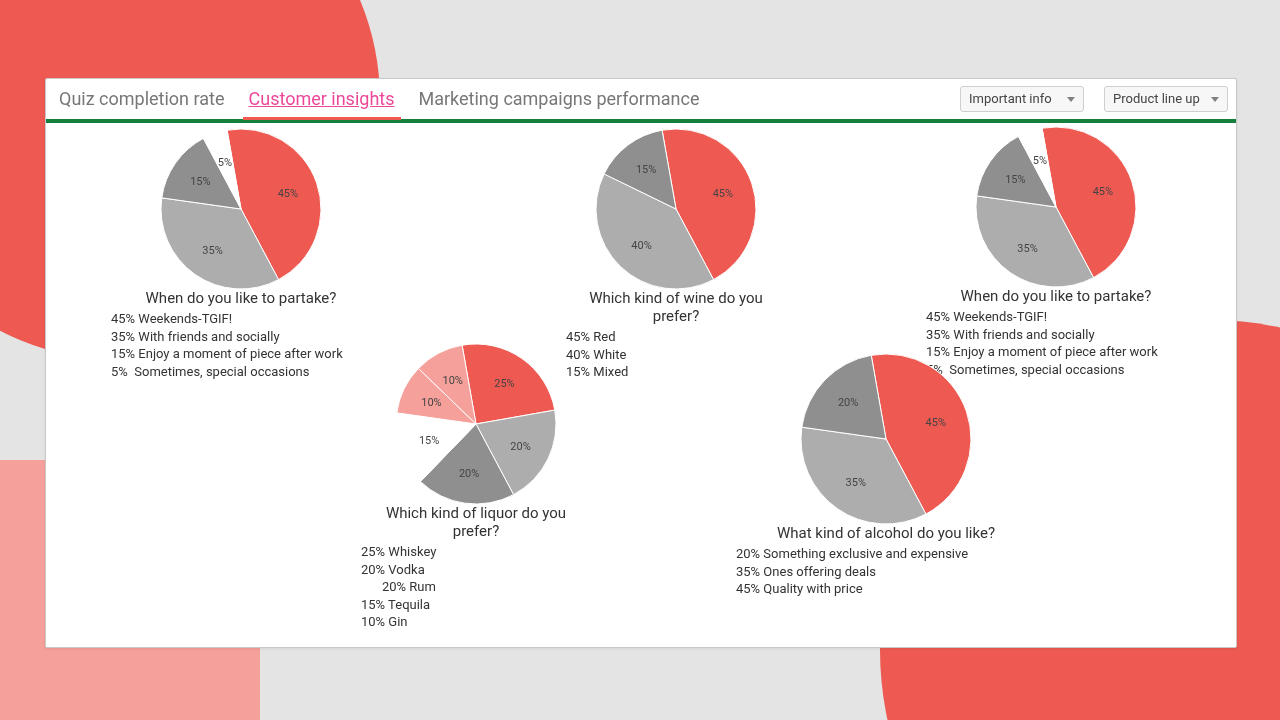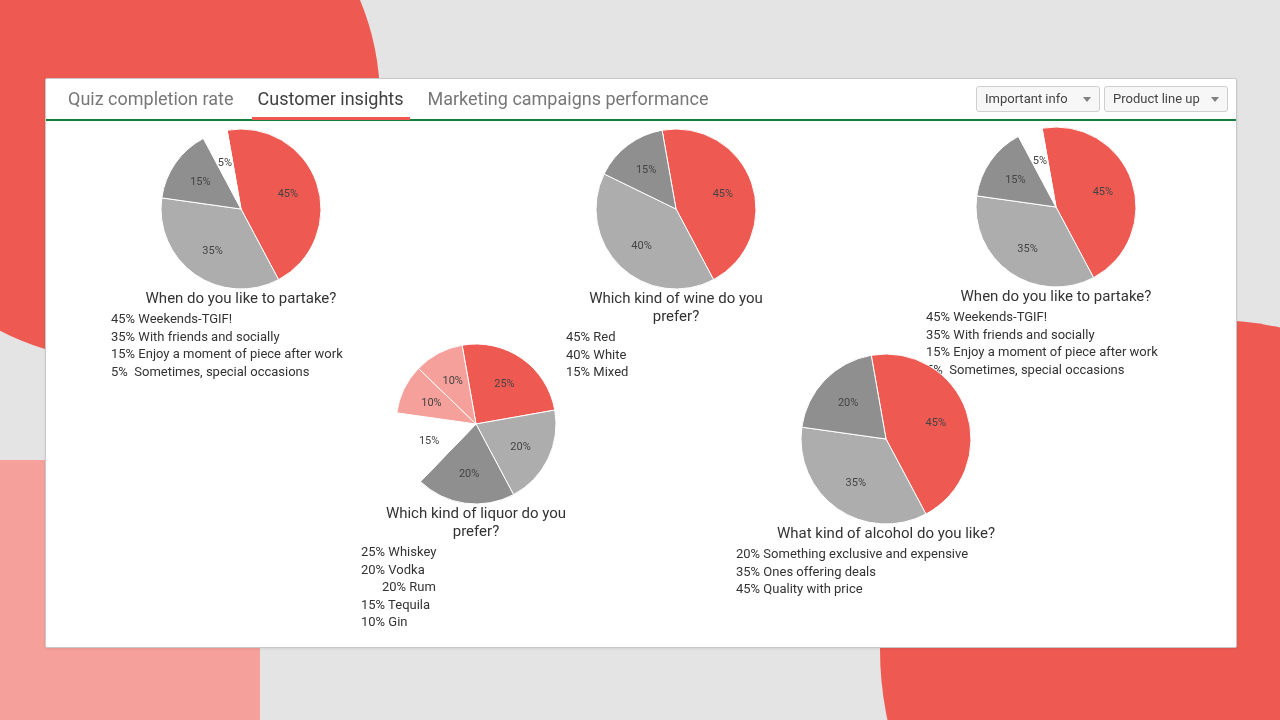--- a/index.html
+++ b/index.html
@@ -26,34 +26,34 @@
     width: 660px; height: 660px; border-radius: 50%; background: #ee5a52;
   }
   .panel {
     position: absolute; left: 45px; top: 78px; width: 1190px; height: 568px;
     background: #ffffff; border: 1px solid #c8c8c8; border-radius: 2px;
     box-shadow: 0 1px 3px rgba(0,0,0,0.08);
     z-index: 1;
     overflow: hidden;
   }
   .tabbar {
-    position: relative; height: 40px; border-bottom: 2px solid #15803d;
-    display: flex; align-items: flex-start; padding-left: 10px;
+    position: relative; height: 40px; border-bottom: 4px solid #15803d;
+    display: flex; align-items: flex-start; padding-left: 1px;
   }
   .tab {
     padding: 0 12px; height: 40px; line-height: 40px;
     color: #777; font-size: 18px; cursor: pointer;
   }
-  .tab.active { color: #404040; position: relative; }
+  .tab.active { color: #ec4899; position: relative; text-decoration: underline; }
   .tab.active::after {
     content: ""; position: absolute; left: 6px; right: 6px; bottom: -1px;
     height: 3px; background: #ee5a52;
   }
   .dropdowns {
-    position: absolute; right: 8px; top: 7px; display: flex; gap: 4px;
+    position: absolute; right: 8px; top: 7px; display: flex; gap: 20px;
   }
   .dropdown {
     height: 24px; line-height: 24px; padding: 0 24px 0 8px;
     border: 1px solid #cfcfcf; border-radius: 3px; background: #f7f7f7;
     font-size: 13px; color: #444; position: relative; cursor: pointer;
     min-width: 90px;
   }
   .dropdown .chev {
     position: absolute; right: 8px; top: 10px;
     width: 0; height: 0;

